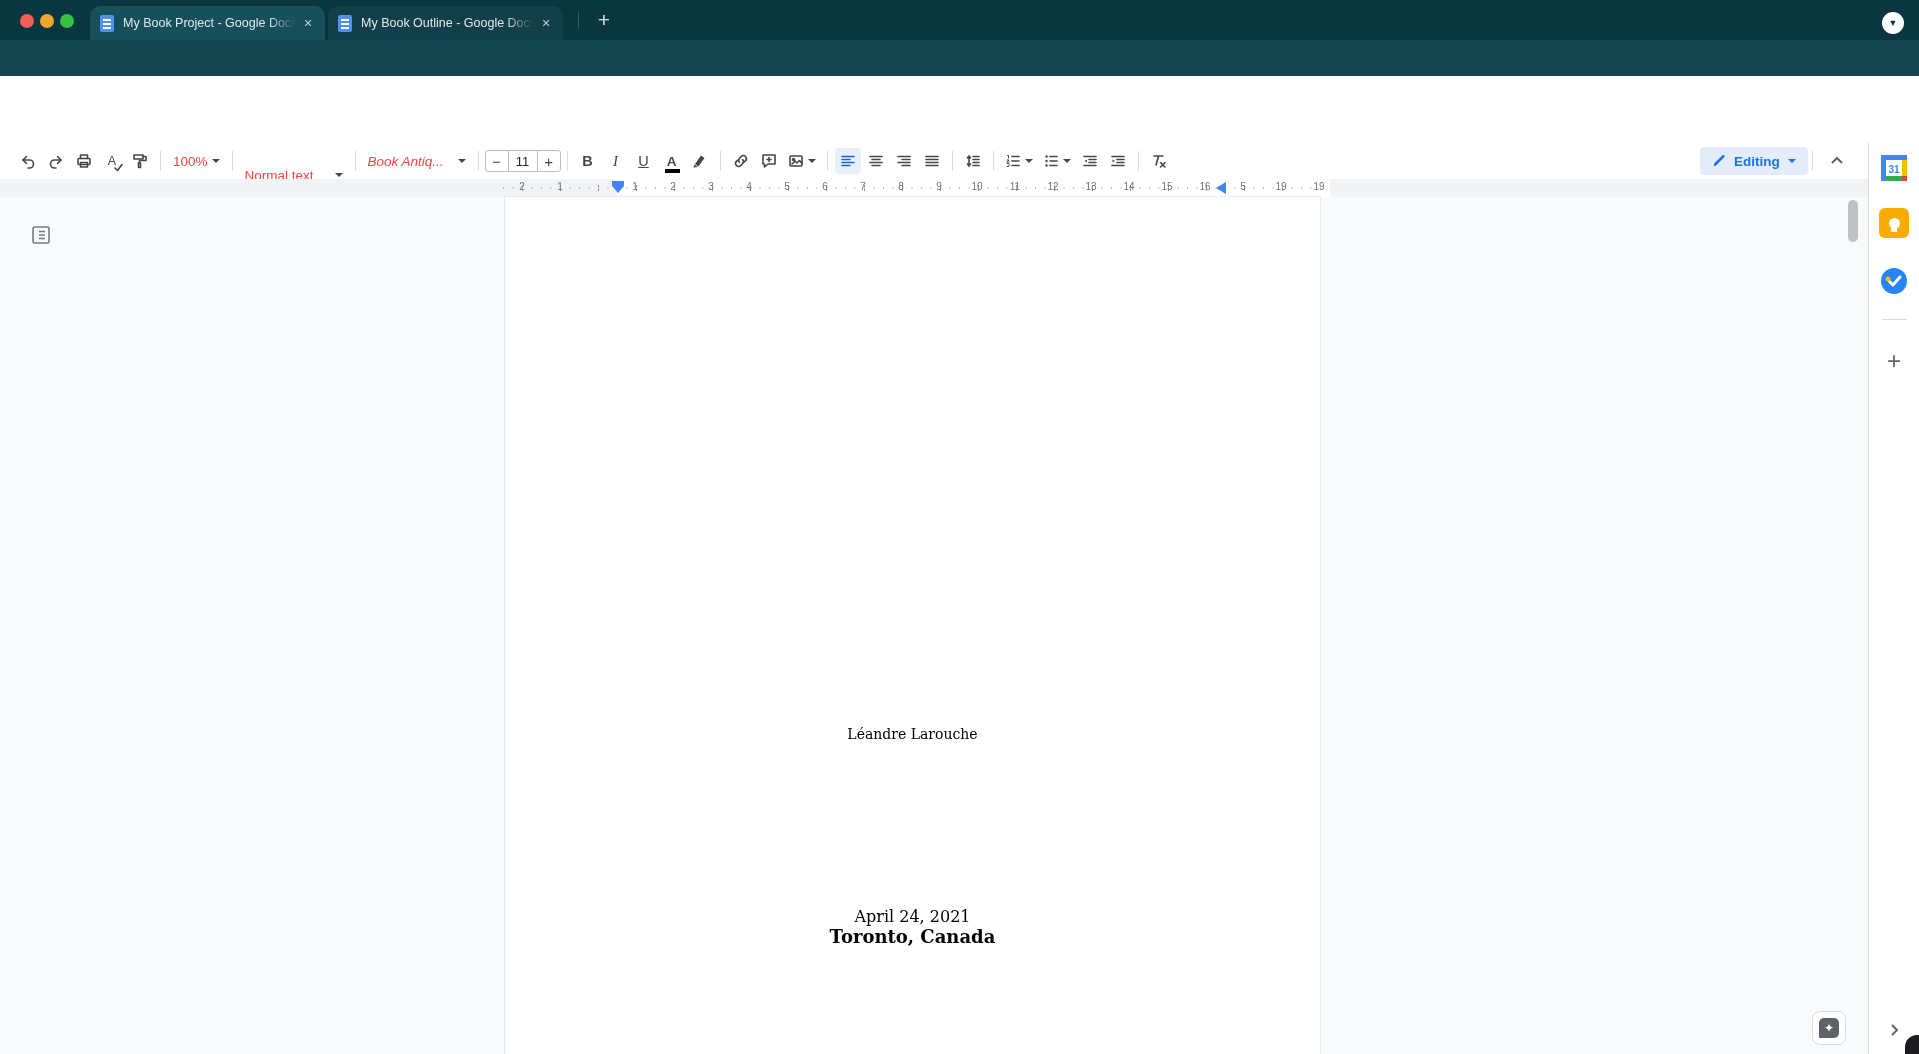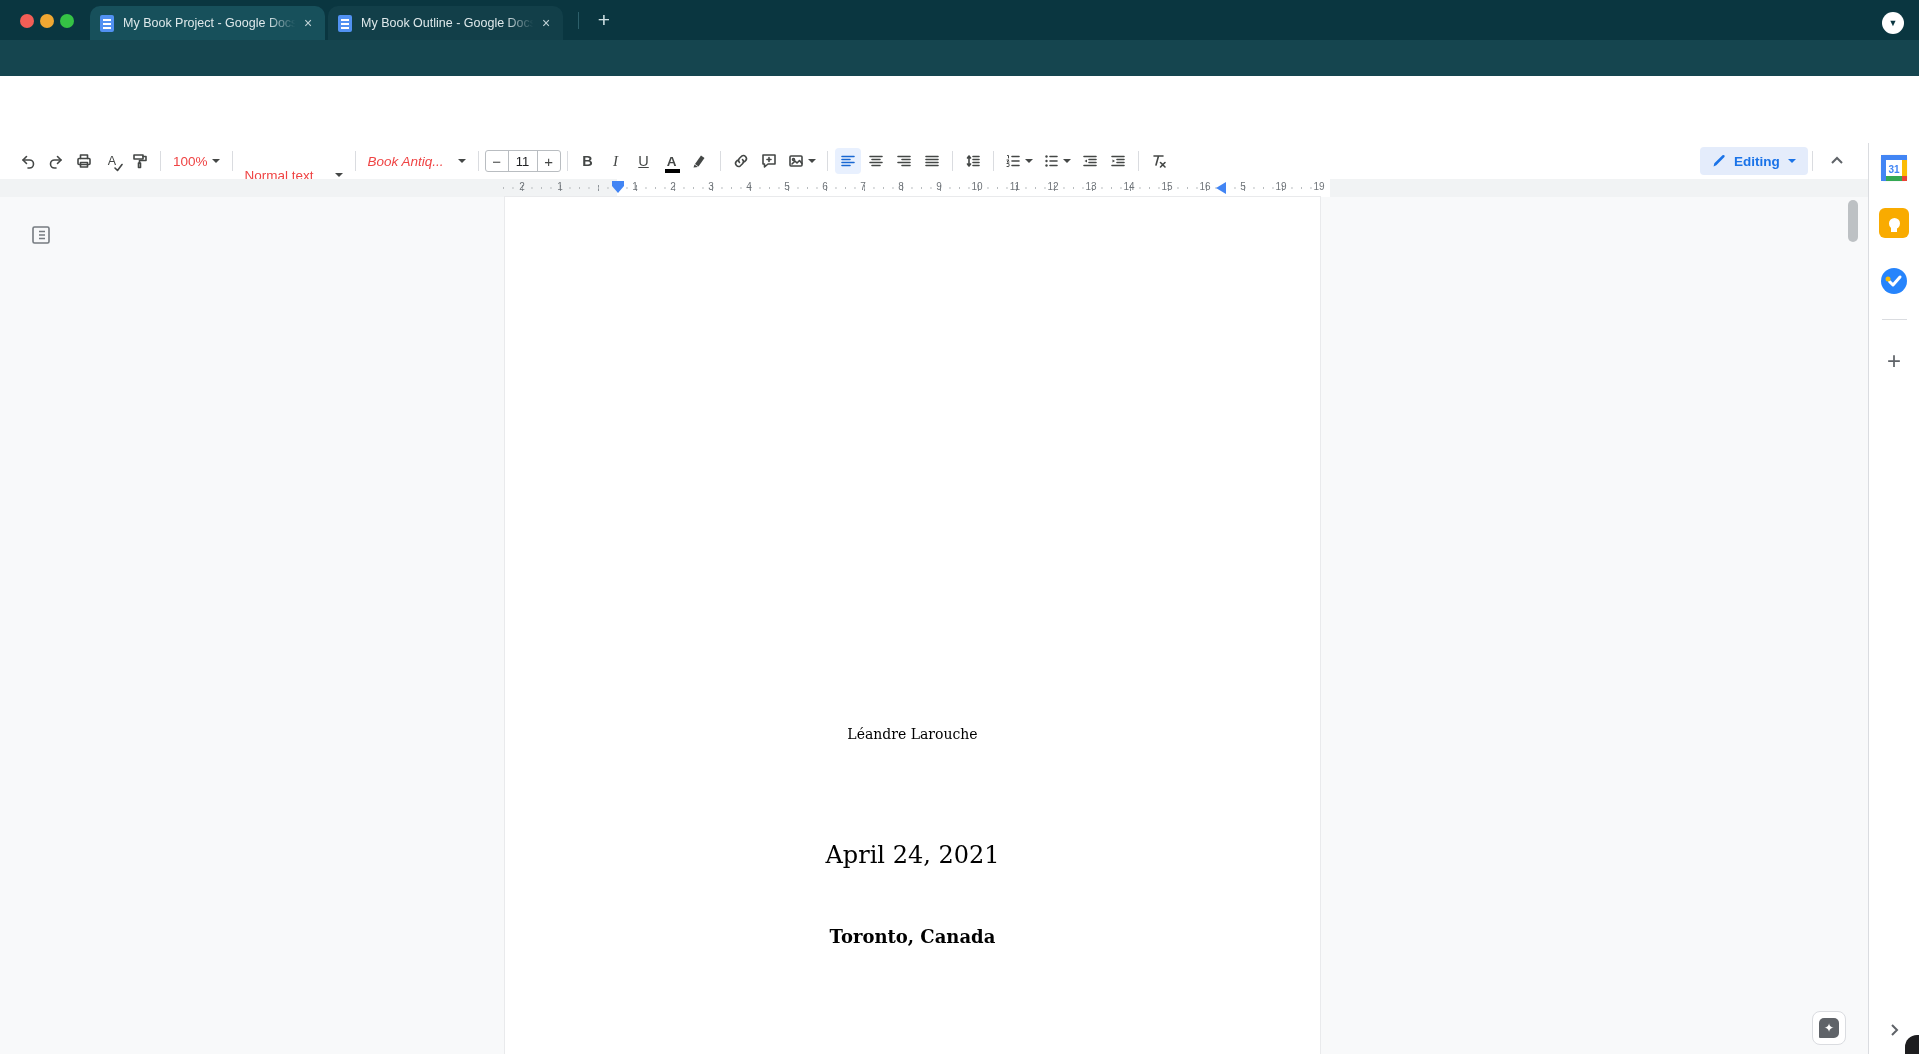--- a/index.html
+++ b/index.html
@@ -118,21 +118,21 @@
   
   .docarea { position:absolute; left:0; top:197px; width:1868px; height:857px; background:#f8f9fa; }
   .outline-ic { position:absolute; left:30px; top:27px; width:22px; height:22px; }
   .outline-ic svg { stroke:#757b80; fill:none; stroke-width:1.6; }
   .page { position:absolute; left:505px; top:0; width:815px; height:857px; background:#fff;
          box-shadow:0 0 0 1px #e9eaec; }
   .ptext { position:absolute; left:0; width:100%; text-align:center; color:#000; font-family:"DejaVu Serif", serif; }
   .p-title { top:314px; font-size:34px; }
   .p-subtitle { top:393px; font-size:20px; }
   .p-author { top:487px; font-size:14px;margin-top:42px; }
-  .p-date { top:644px; font-size:24px; }
+  .p-date { top:710px; font-size:16px; }
   .p-location { top:729px; font-size:18px;font-weight:bold; }
   .scroll-thumb { position:absolute; left:1848px; top:3px; width:10px; height:42px; border-radius:5px; background:#bdc1c4; }
   .explore-btn { position:absolute; left:1812px; top:814px; width:34px; height:34px; background:#fff; border:1px solid #dadce0;
          border-radius:8px; display:flex; align-items:center; justify-content:center; }
   .explore-ic { width:20px; height:20px; background:#5f6368; border-radius:5px 5px 5px 1px; color:#fff; font-size:12px;
          display:flex; align-items:center; justify-content:center; }
 
   
   .sidepanel { position:absolute; left:1868px; top:143px; width:51px; height:911px; background:#fff; border-left:1px solid #dadce0; }
   .sp-ic { position:absolute; left:10px; width:30px; height:30px; }

